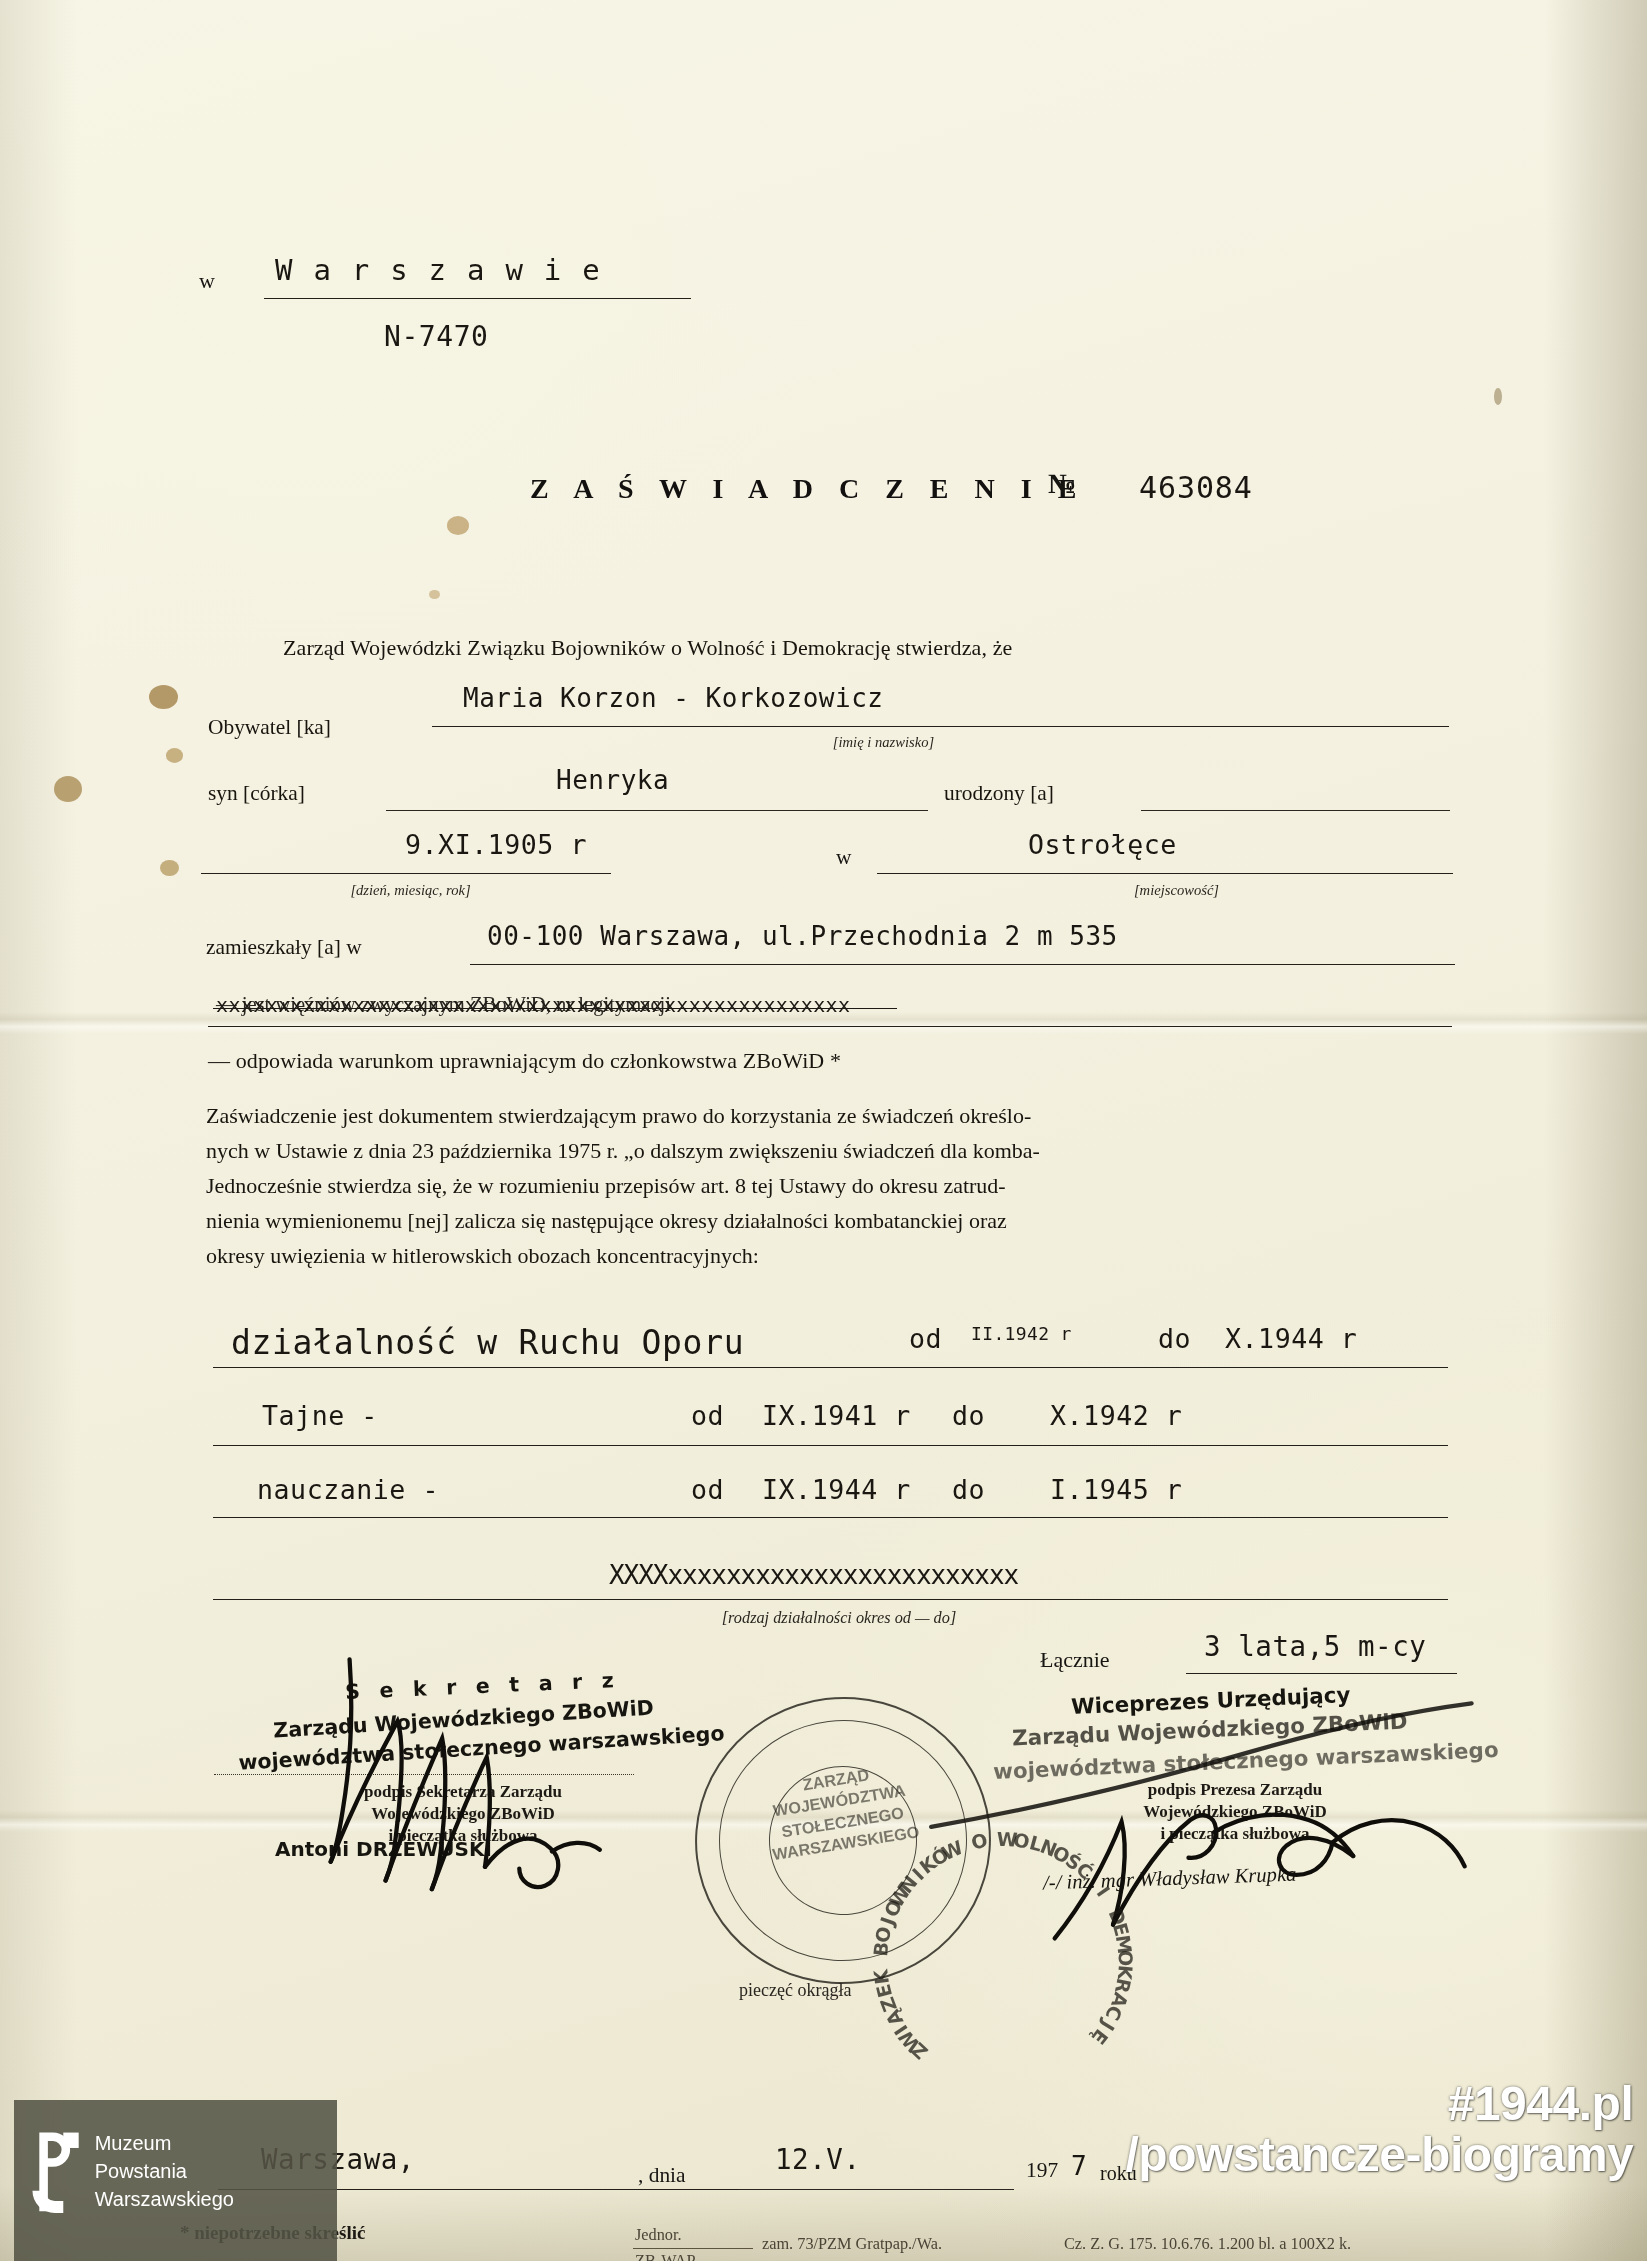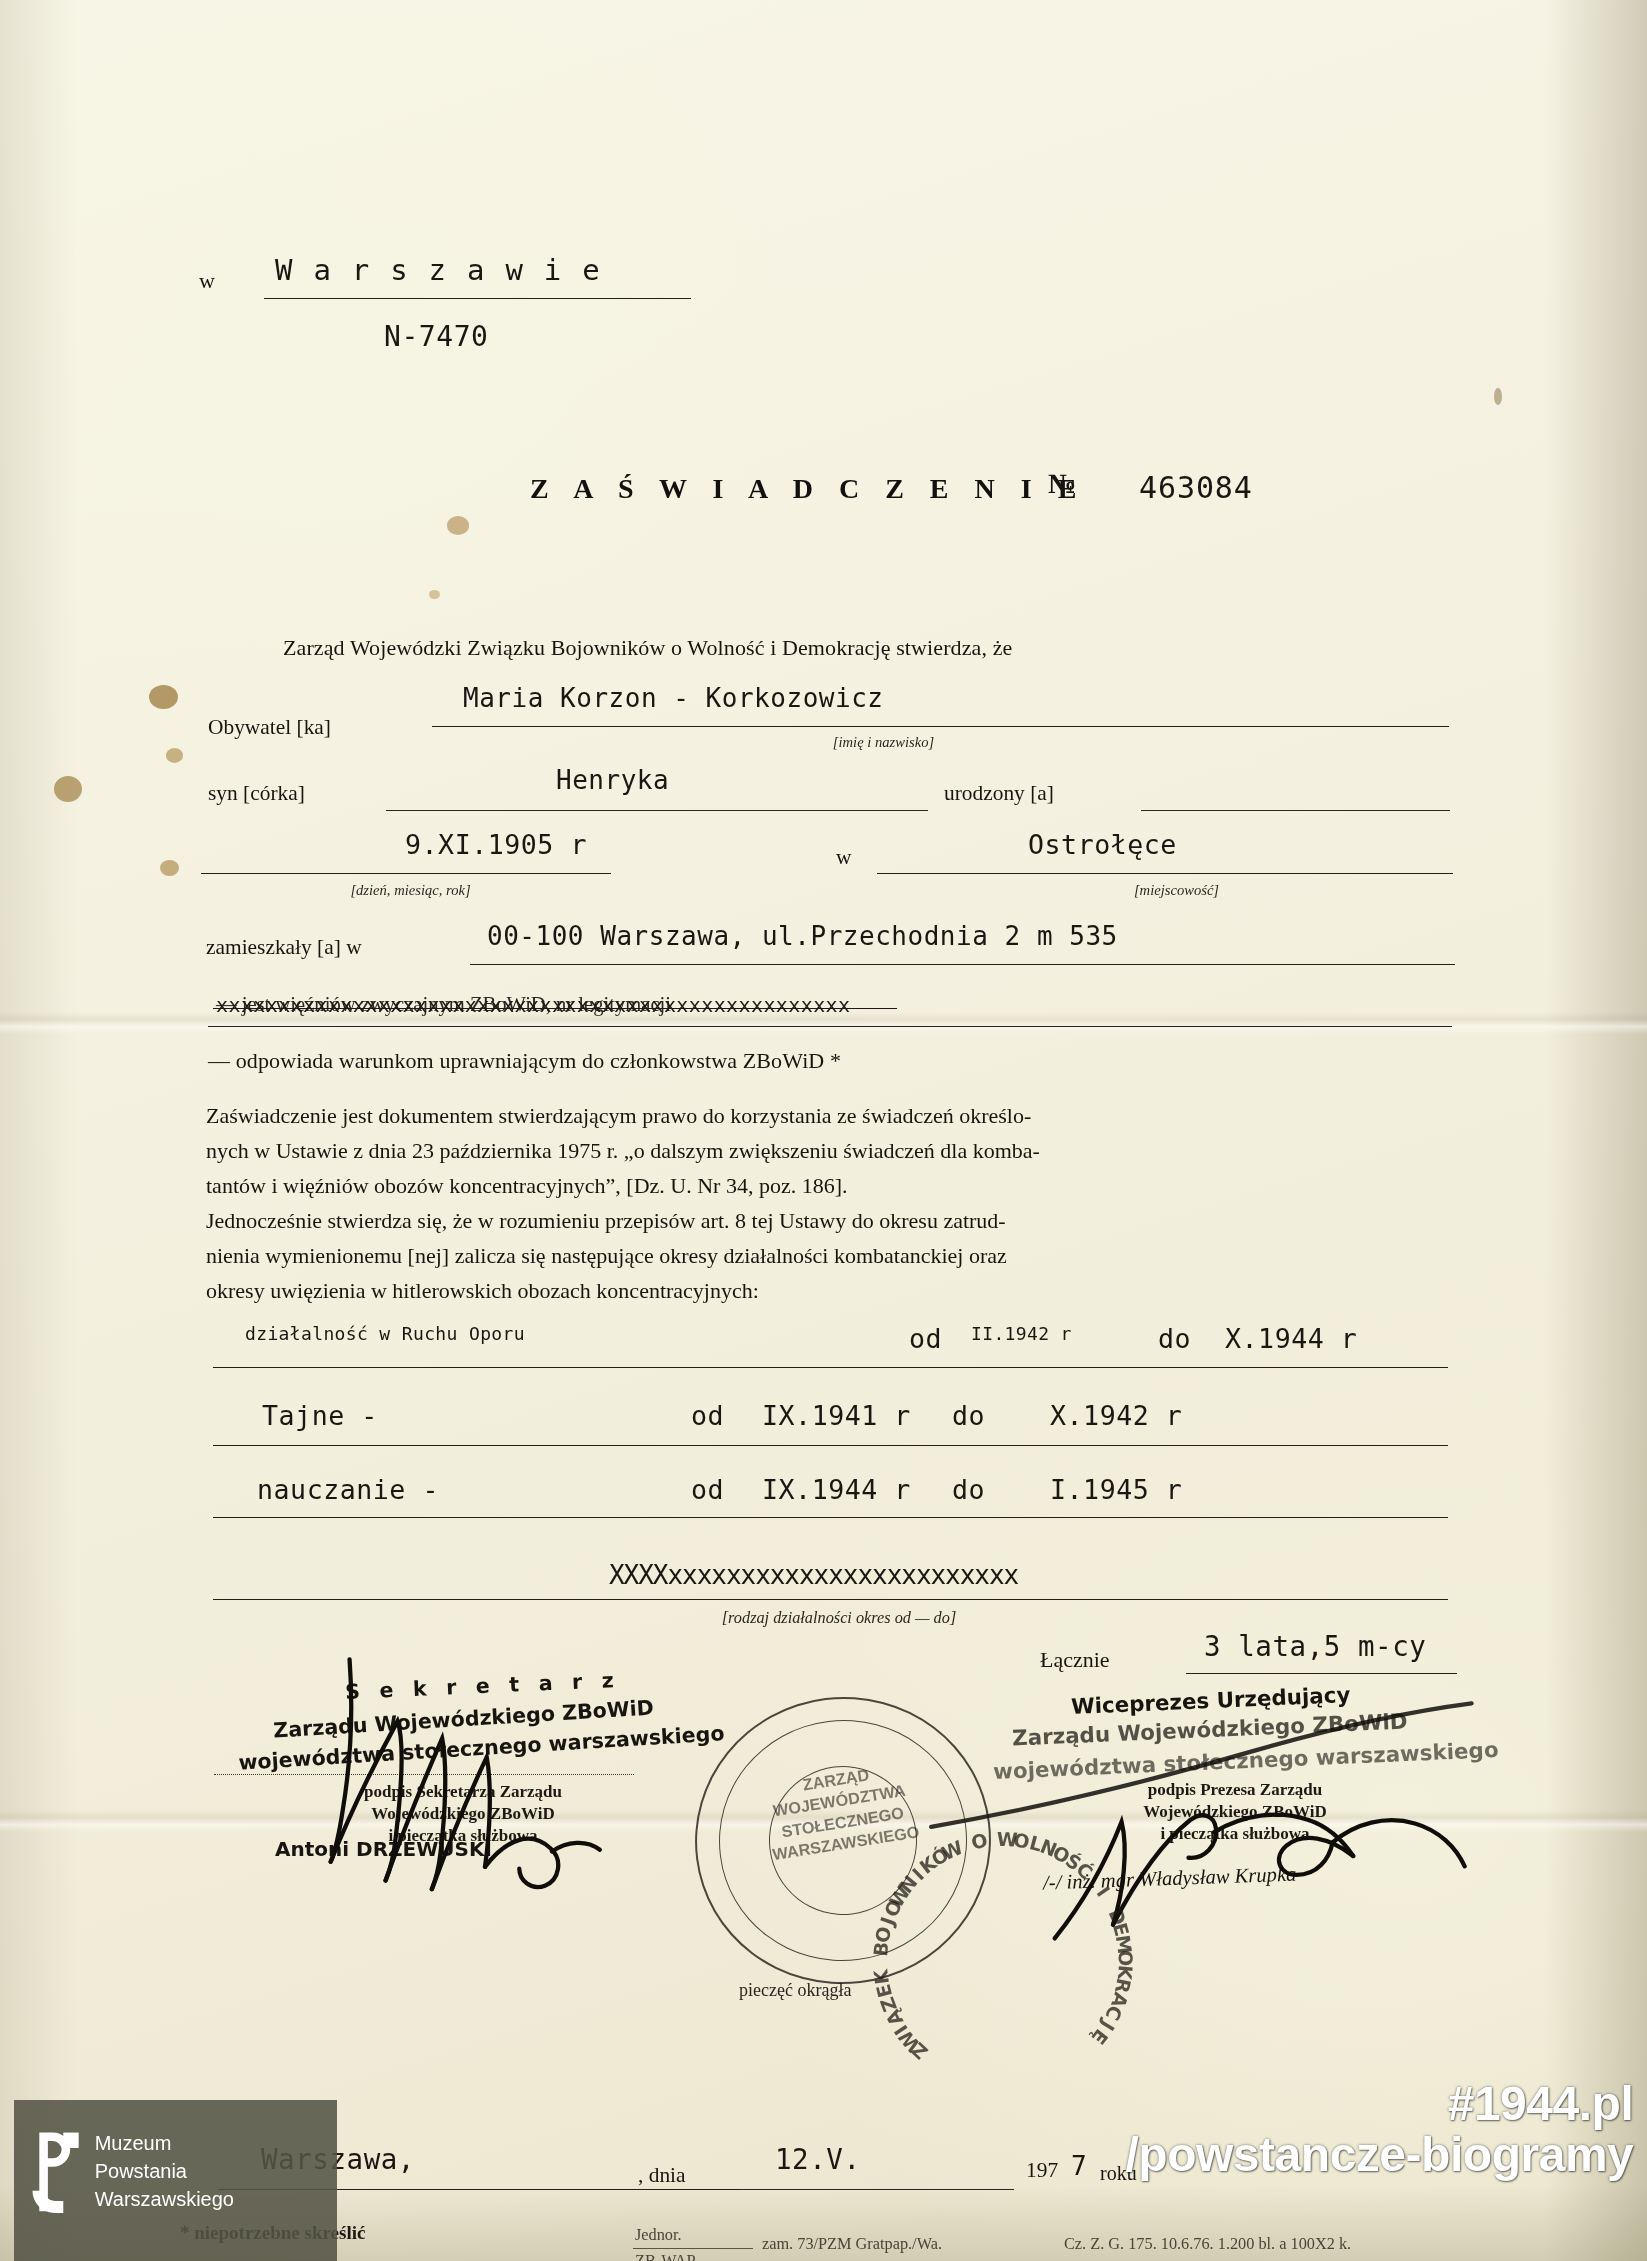--- a/index.html
+++ b/index.html
@@ -183,27 +183,26 @@
     <span>— jest więźniów zwyczajnym ZBoWiD, nr legitymacji</span>
     <span class="x">xxxxxxxxxxxxxxxxxxxxxxxxxxxxxxxxxxxxxxxxxxxxxxxxxxx</span>
   </div>
   <div class="rule" style="left:208px; top:1026px; width:1244px;"></div>
 
   <div class="blk serif body-line" style="left:208px; top:1048px;">— odpowiada warunkom uprawniającym do członkowstwa ZBoWiD *</div>
 
   <div class="blk serif" style="left:206px; top:1098px; width:1252px; font-size:22px; line-height:35px; color:#18150f;">
     <div>Zaświadczenie jest dokumentem stwierdzającym prawo do korzystania ze świadczeń określo-</div>
     <div>nych w Ustawie z dnia 23 października 1975 r. „o dalszym zwiększeniu świadczeń dla komba-</div>
-    <div>tantów i więźniów obozów koncentracyjnych”, [Dz. U. Nr 34, poz. 186].</div>
     <div>Jednocześnie stwierdza się, że w rozumieniu przepisów art. 8 tej Ustawy do okresu zatrud-</div>
     <div>nienia wymienionemu [nej] zalicza się następujące okresy działalności kombatanckiej oraz</div>
     <div>okresy uwięzienia w hitlerowskich obozach koncentracyjnych:</div>
   </div>
 
-  <div class="blk typed" style="left:245px; top:1323px; font-size:18px;">działalność w  Ruchu   Oporu</div>
+  <div class="blk typed" style="left:231px; top:1323px; font-size:33px;">działalność w  Ruchu   Oporu</div>
   <div class="blk typed" style="left:909px; top:1323px; font-size:26.6px;">od</div>
   <div class="blk typed" style="left:971px; top:1323px; font-size:18px;">II.1942 r</div>
   <div class="blk typed" style="left:1158px; top:1323px; font-size:26.6px;">do</div>
   <div class="blk typed" style="left:1225px; top:1323px; font-size:26.6px;">X.1944 r</div>
   <div class="rule" style="left:213px; top:1367px; width:1235px;"></div>
 
   <div class="blk typed" style="left:262px; top:1400px; font-size:26.6px;">Tajne      -</div>
   <div class="blk typed" style="left:691px; top:1400px; font-size:26.6px;">od</div>
   <div class="blk typed" style="left:762px; top:1400px; font-size:26.6px;">IX.1941 r</div>
   <div class="blk typed" style="left:952px; top:1400px; font-size:26.6px;">do</div>

